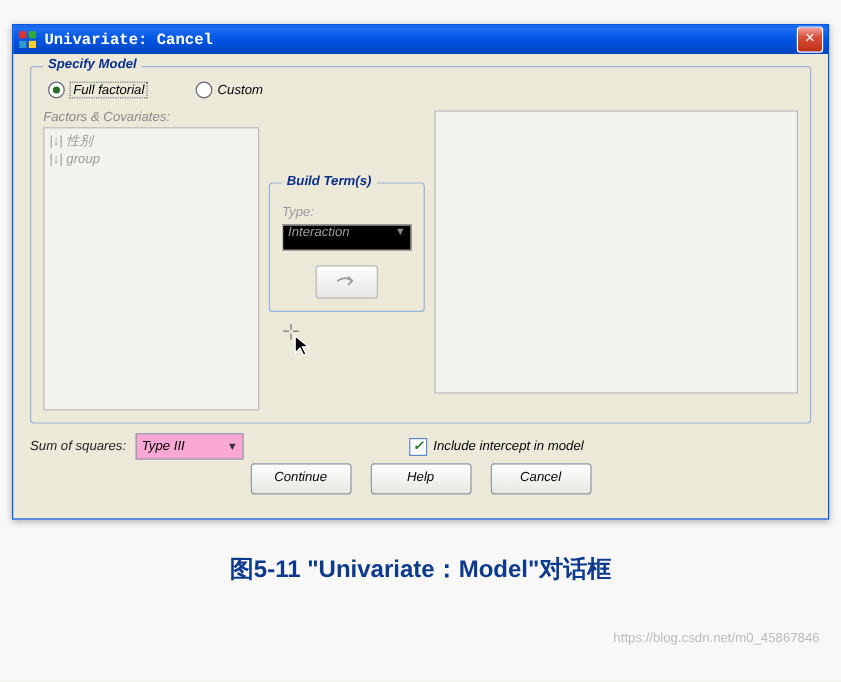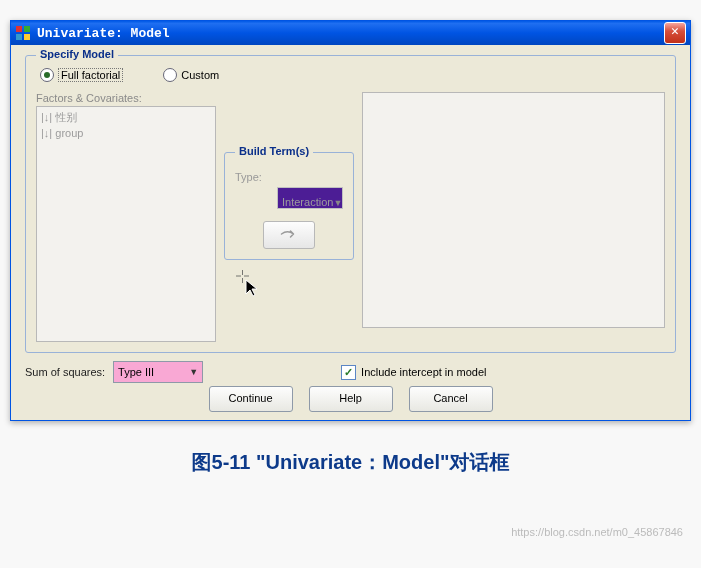--- a/index.html
+++ b/index.html
@@ -43,21 +43,22 @@
   border: 1px solid #fff;
   border-radius: 3px;
   color: white;
   font-weight: bold;
   text-align: center;
   line-height: 18px;
   font-size: 13px;
   cursor: pointer;
 }
 .content {
-  padding: 10px 14px 8px 14px;
+  padding: 10px 14px 20px 14px;
+  font-style: italic;
 }
 .fieldset {
   border: 1px solid #99b2d8;
   border-radius: 3px;
   padding: 8px 10px 10px 10px;
   margin-bottom: 8px;
   position: relative;
 }
 .legend {
   position: absolute;
@@ -123,28 +124,27 @@
 .right-col { flex: 1; }
 .build-fieldset {
   border: 1px solid #99b2d8;
   border-radius: 3px;
   padding: 18px 10px 10px 10px;
   position: relative;
 }
 .type-label { color: #999; font-size: 11px; margin-bottom: 4px; }
 .combo {
   border: 1px solid #c0c0c0;
-  background: #4c1d95;
+  background: #000000;
   height: 20px;
   display: flex;
-  align-items: flex-end;
+  align-items: flex-start;
   padding: 0 4px;
   color: #9c9c9c;
   justify-content: space-between;
-  margin-left: 42px;
 }
 .combo .chev { font-size: 9px; color: #888; }
 .arrow-btn {
   margin: 12px auto 0 auto;
   width: 50px;
   height: 26px;
   border: 1px solid #b8b8b8;
   border-radius: 3px;
   background: linear-gradient(#fdfdfd, #e6e6e6);
   display: flex;
@@ -238,21 +238,21 @@
 <div class="window">
   <div class="titlebar">
     <span class="app-icon">
       <svg viewBox="0 0 16 16">
           <rect x="1" y="1" width="6" height="6" fill="#d33"></rect>
           <rect x="9" y="1" width="6" height="6" fill="#3a3"></rect>
           <rect x="1" y="9" width="6" height="6" fill="#39c"></rect>
           <rect x="9" y="9" width="6" height="6" fill="#fc3"></rect>
         </svg>
     </span>
-    <span class="title-text">Univariate: Model</span>
+    <span class="title-text">Univariate: Cancel</span>
     <div class="close-btn">
       <span>✕</span>
     </div>
   </div>
 
   <div class="content">
 
     <div class="fieldset">
       <div class="legend">Specify Model</div>
 

